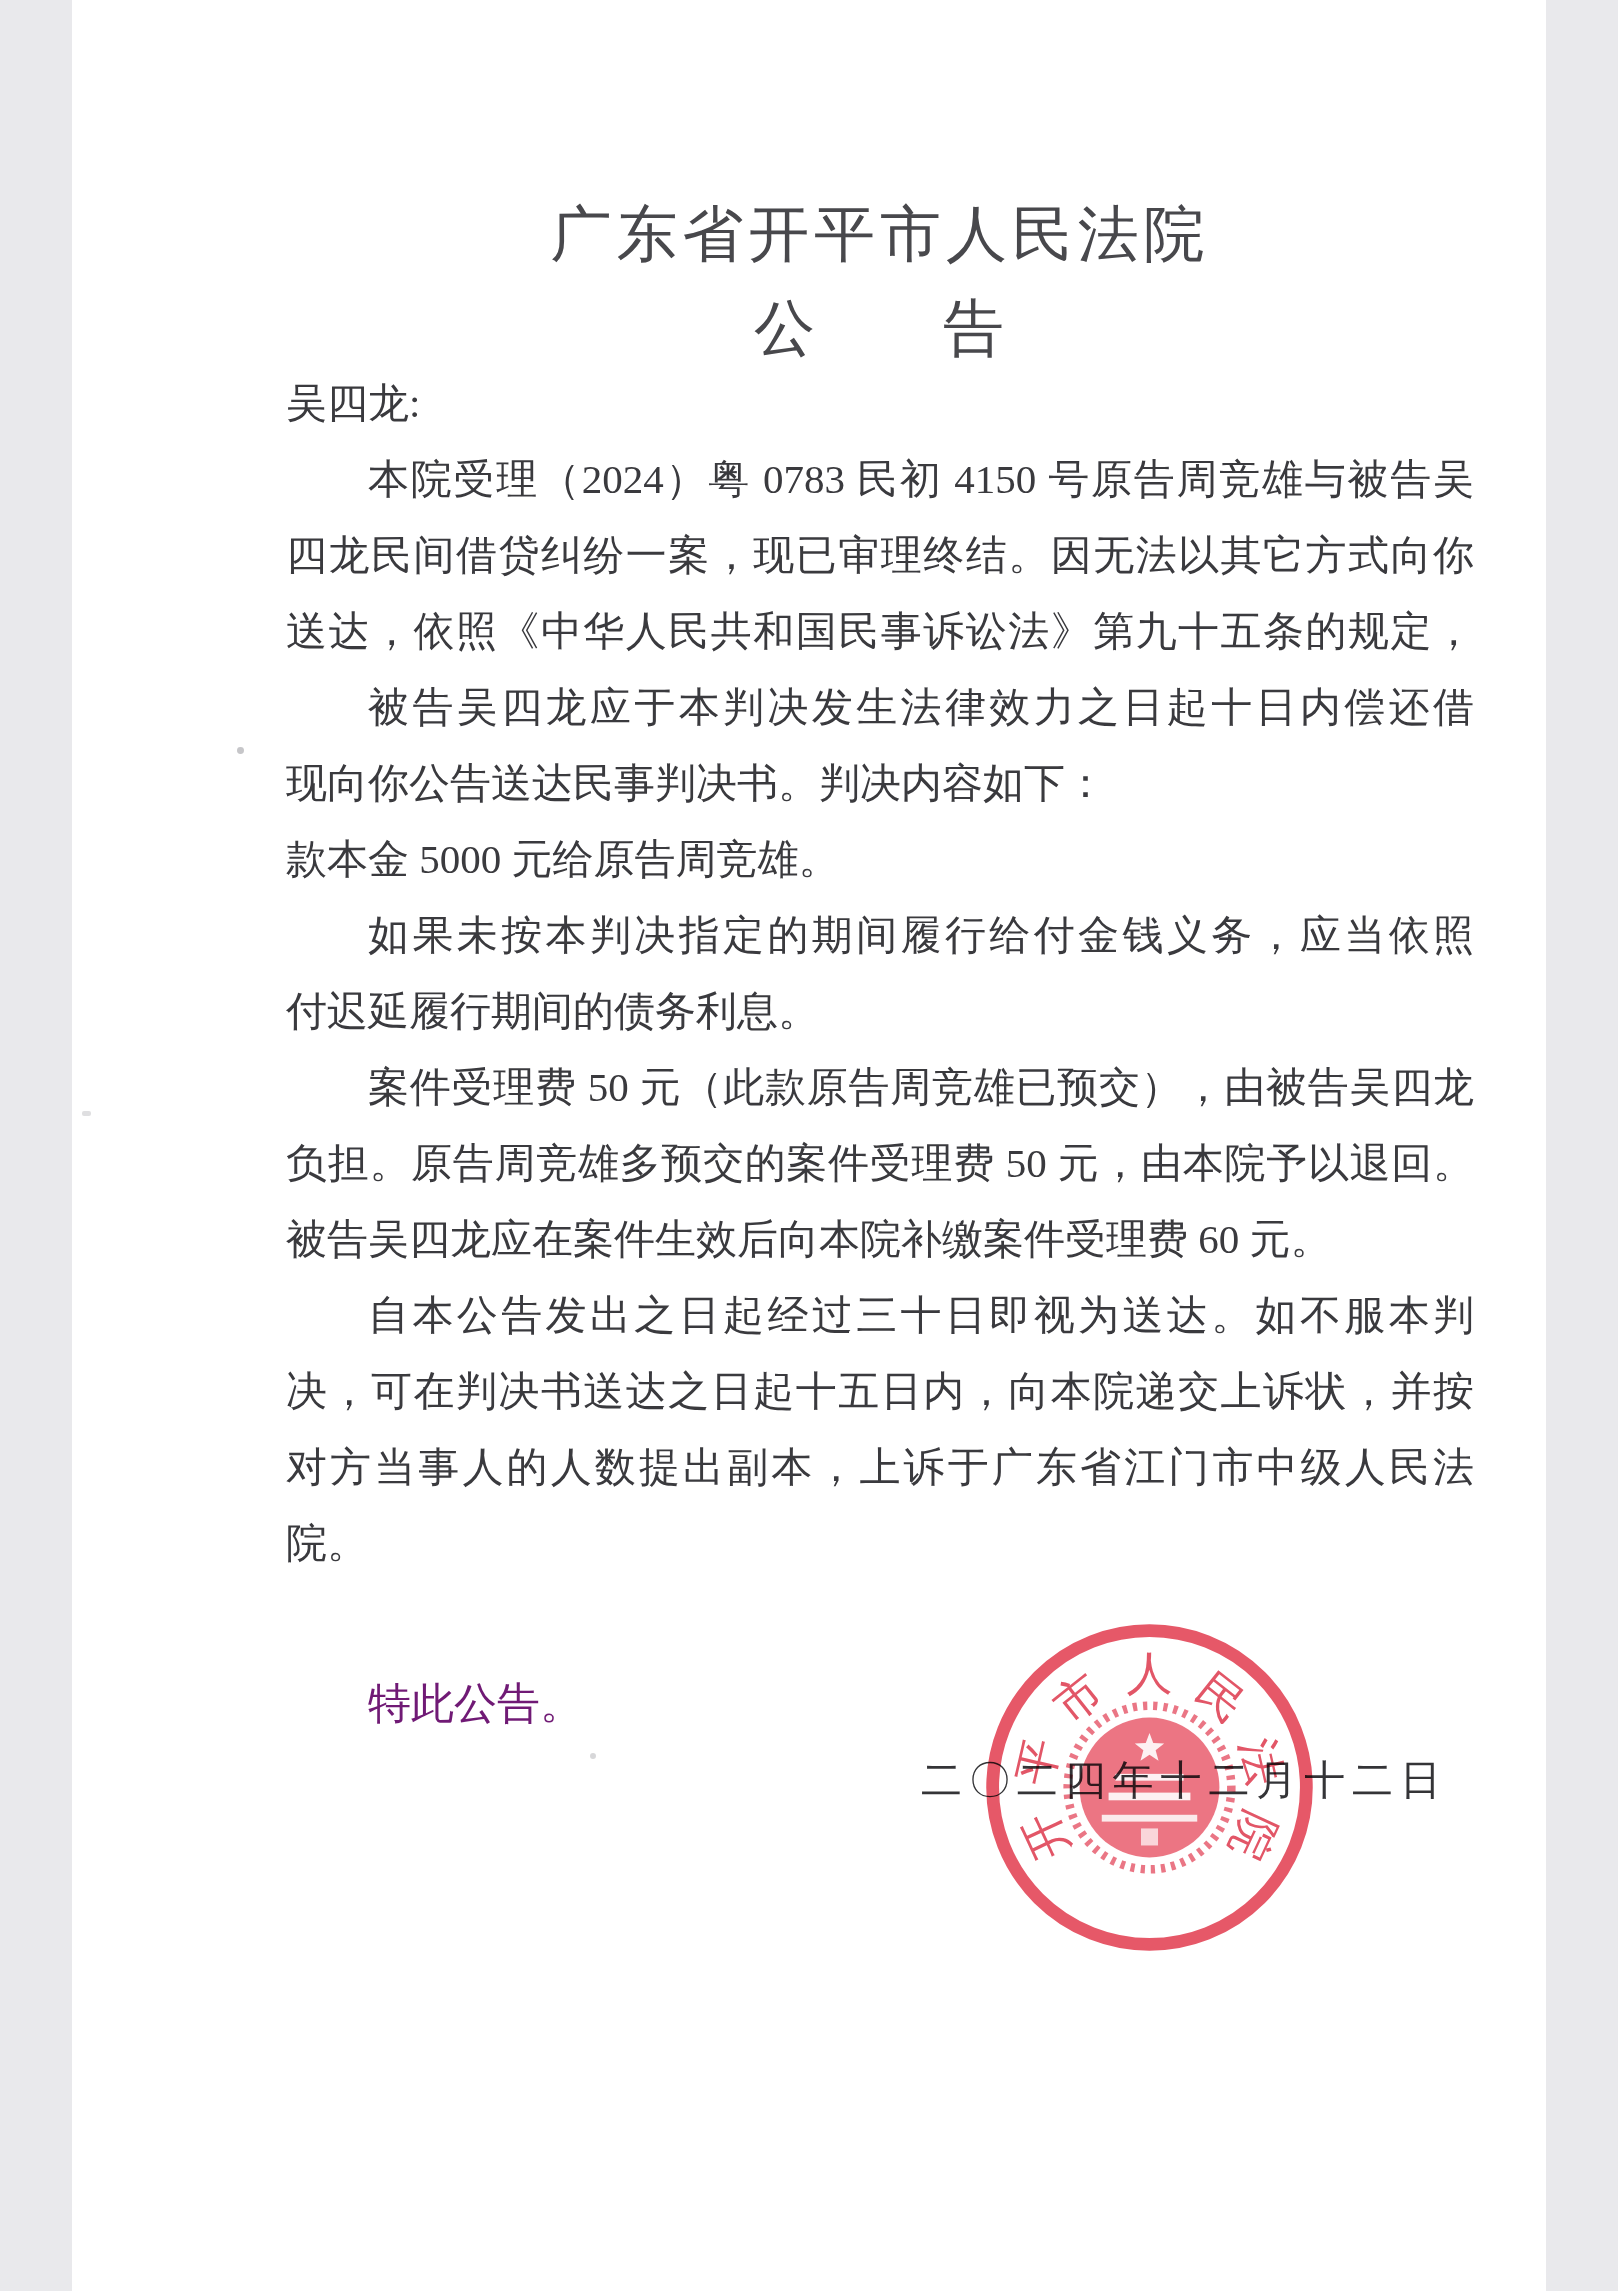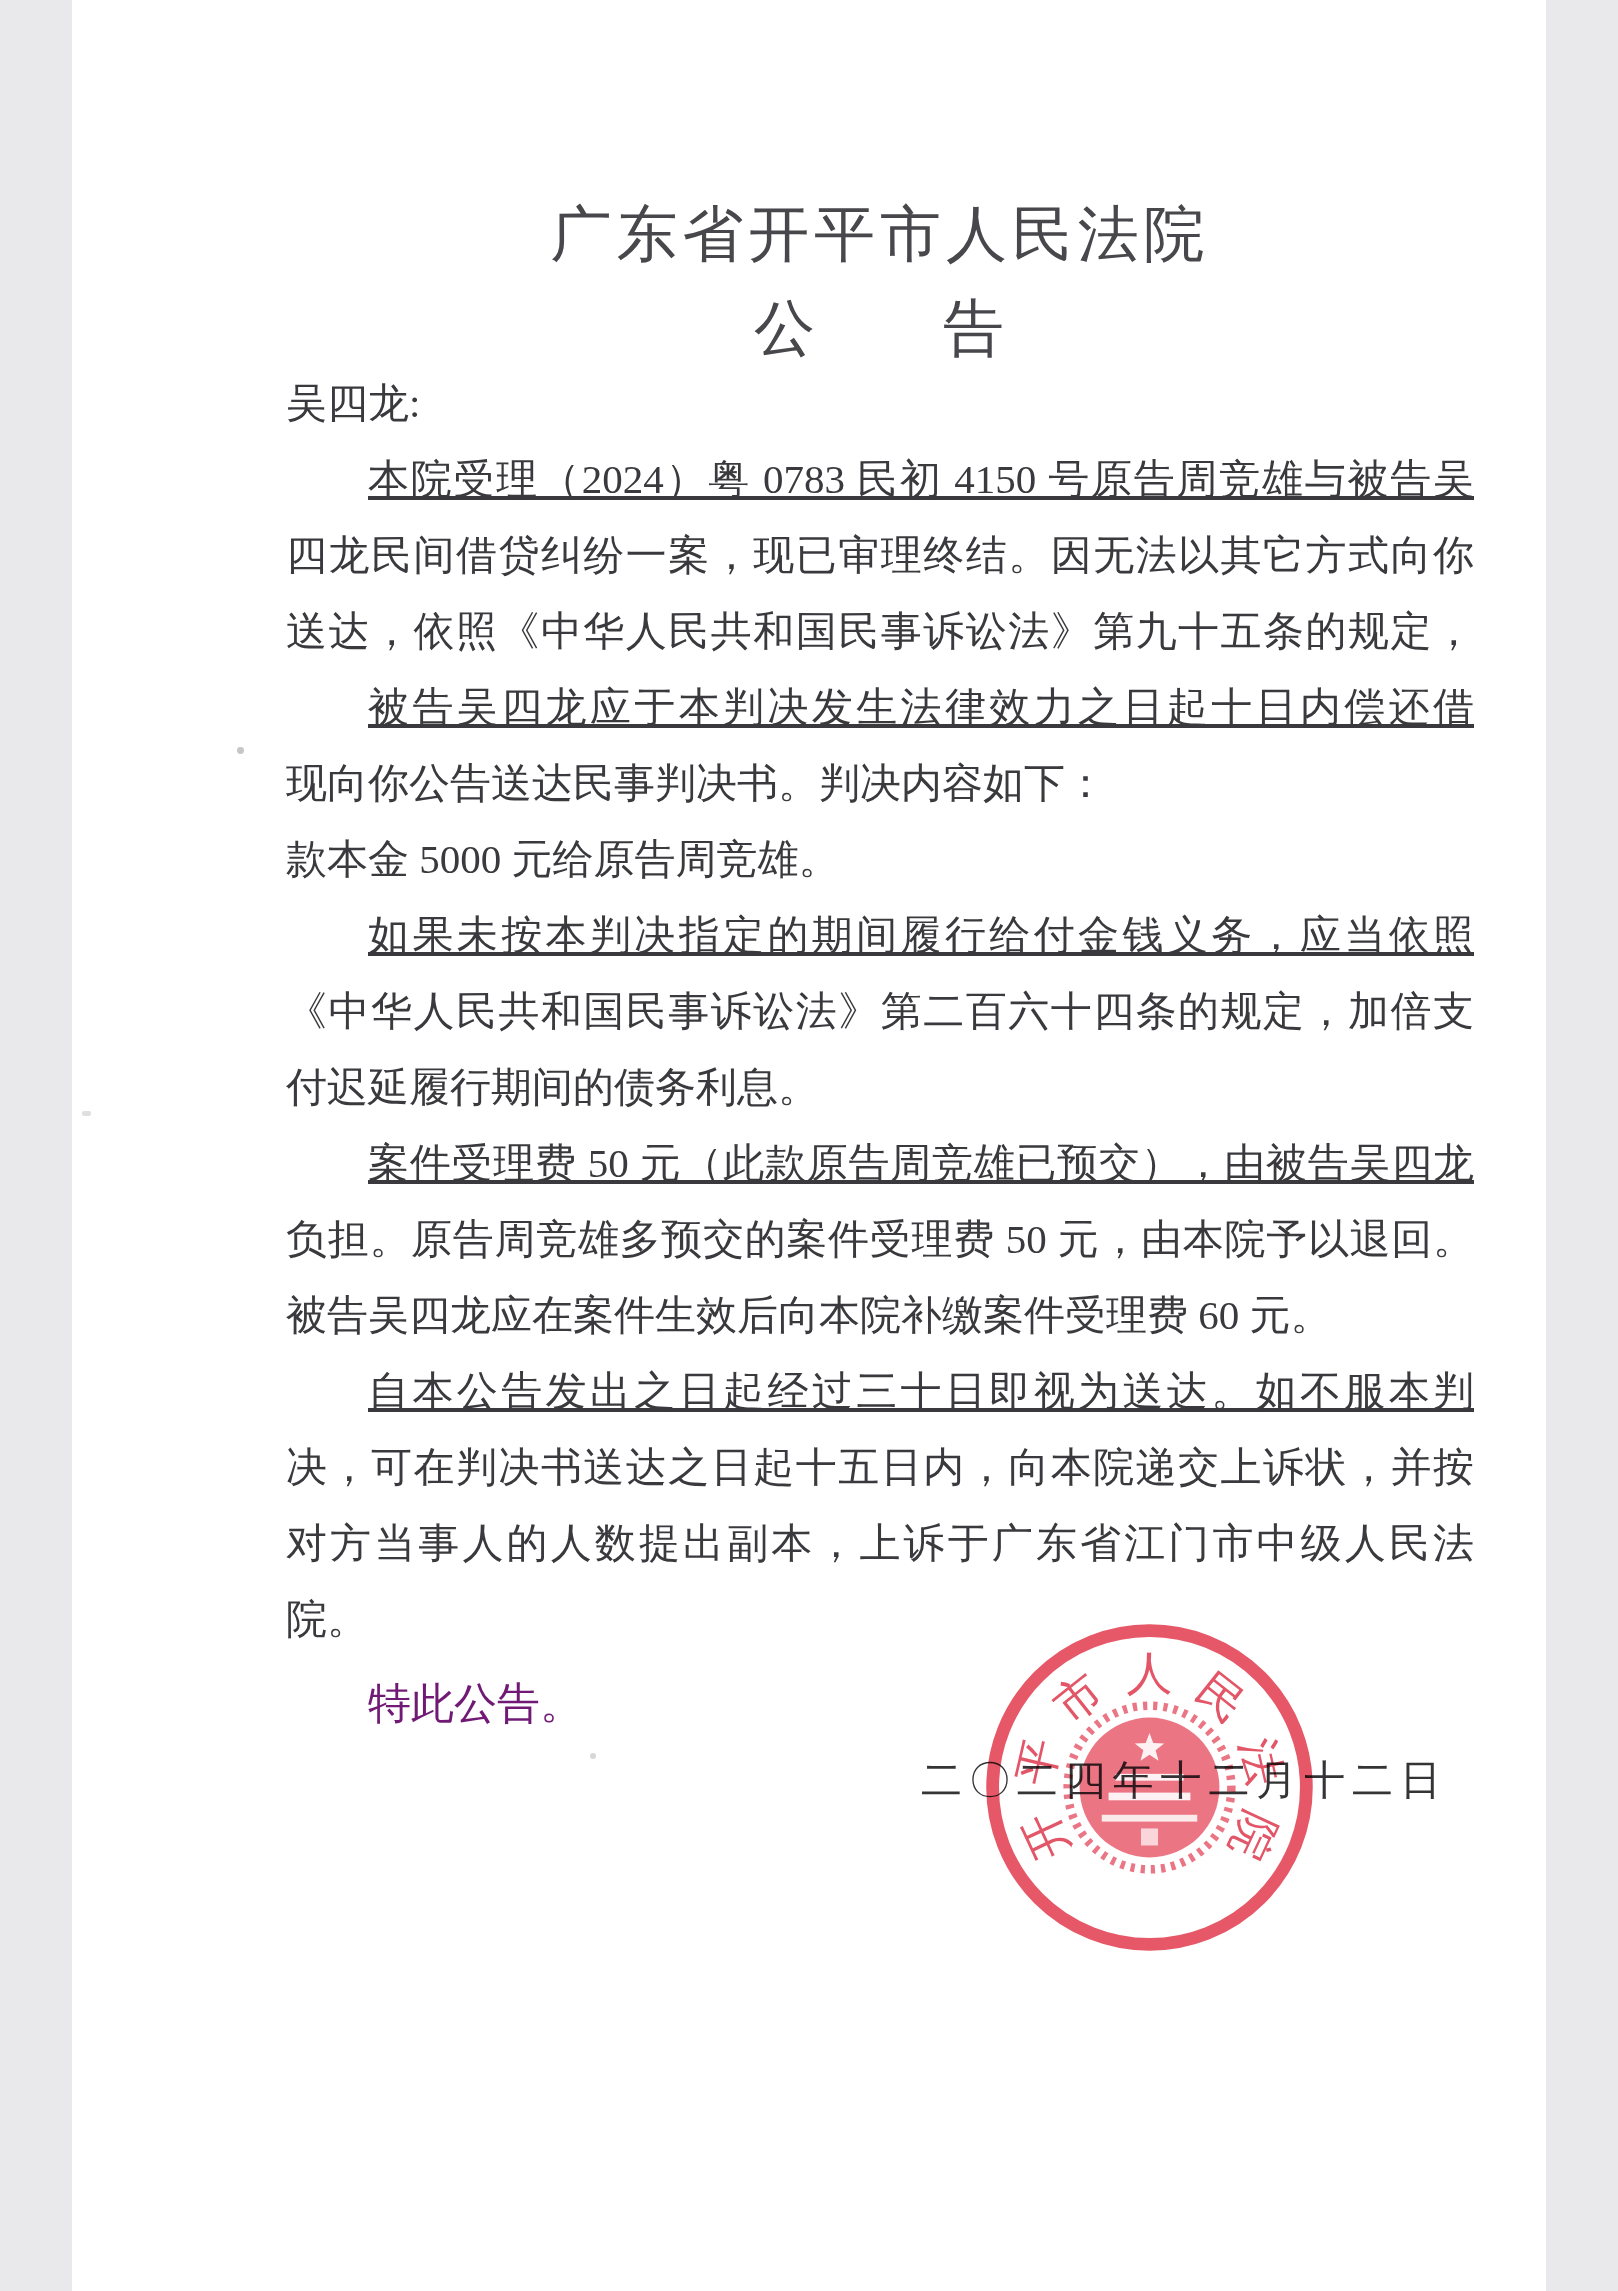--- a/index.html
+++ b/index.html
@@ -23,21 +23,21 @@
     text-align:center;
     font-size:61px; letter-spacing:2px;
     color:#48484c;
     white-space:nowrap;
   }
   .body-text {
     position:absolute; left:214px; top:365px; width:1188px;
     font-size:41px; color:#3a3a3e;
   }
   .line { height:76px; line-height:76px; }
-  .line.indent { padding-left:82px;text-decoration:underline; }
+  .line.indent { padding-left:82px; }
   .line.fill {
     text-align:justify;
     text-align-last:justify;
     text-justify:inter-character;
   }
   .closing {
     position:absolute; left:296px; top:1666px;
     height:76px; line-height:76px;
     font-size:43px; color:#701a75;
   }
@@ -78,21 +78,20 @@
 
     <div class="line indent fill">本院受理（2024）粤 0783 民初 4150 号原告周竞雄与被告吴</div>
     <div class="line fill">四龙民间借贷纠纷一案，现已审理终结。因无法以其它方式向你</div>
     <div class="line fill">送达，依照《中华人民共和国民事诉讼法》第九十五条的规定，</div>
     <div class="line indent fill">被告吴四龙应于本判决发生法律效力之日起十日内偿还借</div>
 
     <div class="line">现向你公告送达民事判决书。判决内容如下：</div>
     <div class="line">款本金 5000 元给原告周竞雄。</div>
 
     <div class="line indent fill">如果未按本判决指定的期间履行给付金钱义务，应当依照</div>
-    <div class="line fill">《中华人民共和国民事诉讼法》第二百六十四条的规定，加倍支</div>
     <div class="line">付迟延履行期间的债务利息。</div>
 
     <div class="line indent fill">案件受理费 50 元（此款原告周竞雄已预交），由被告吴四龙</div>
     <div class="line fill">负担。原告周竞雄多预交的案件受理费 50 元，由本院予以退回。</div>
     <div class="line">被告吴四龙应在案件生效后向本院补缴案件受理费 60 元。</div>
 
     <div class="line indent fill">自本公告发出之日起经过三十日即视为送达。如不服本判</div>
     <div class="line fill">决，可在判决书送达之日起十五日内，向本院递交上诉状，并按</div>
     <div class="line fill">对方当事人的人数提出副本，上诉于广东省江门市中级人民法</div>
     <div class="line">院。</div>

